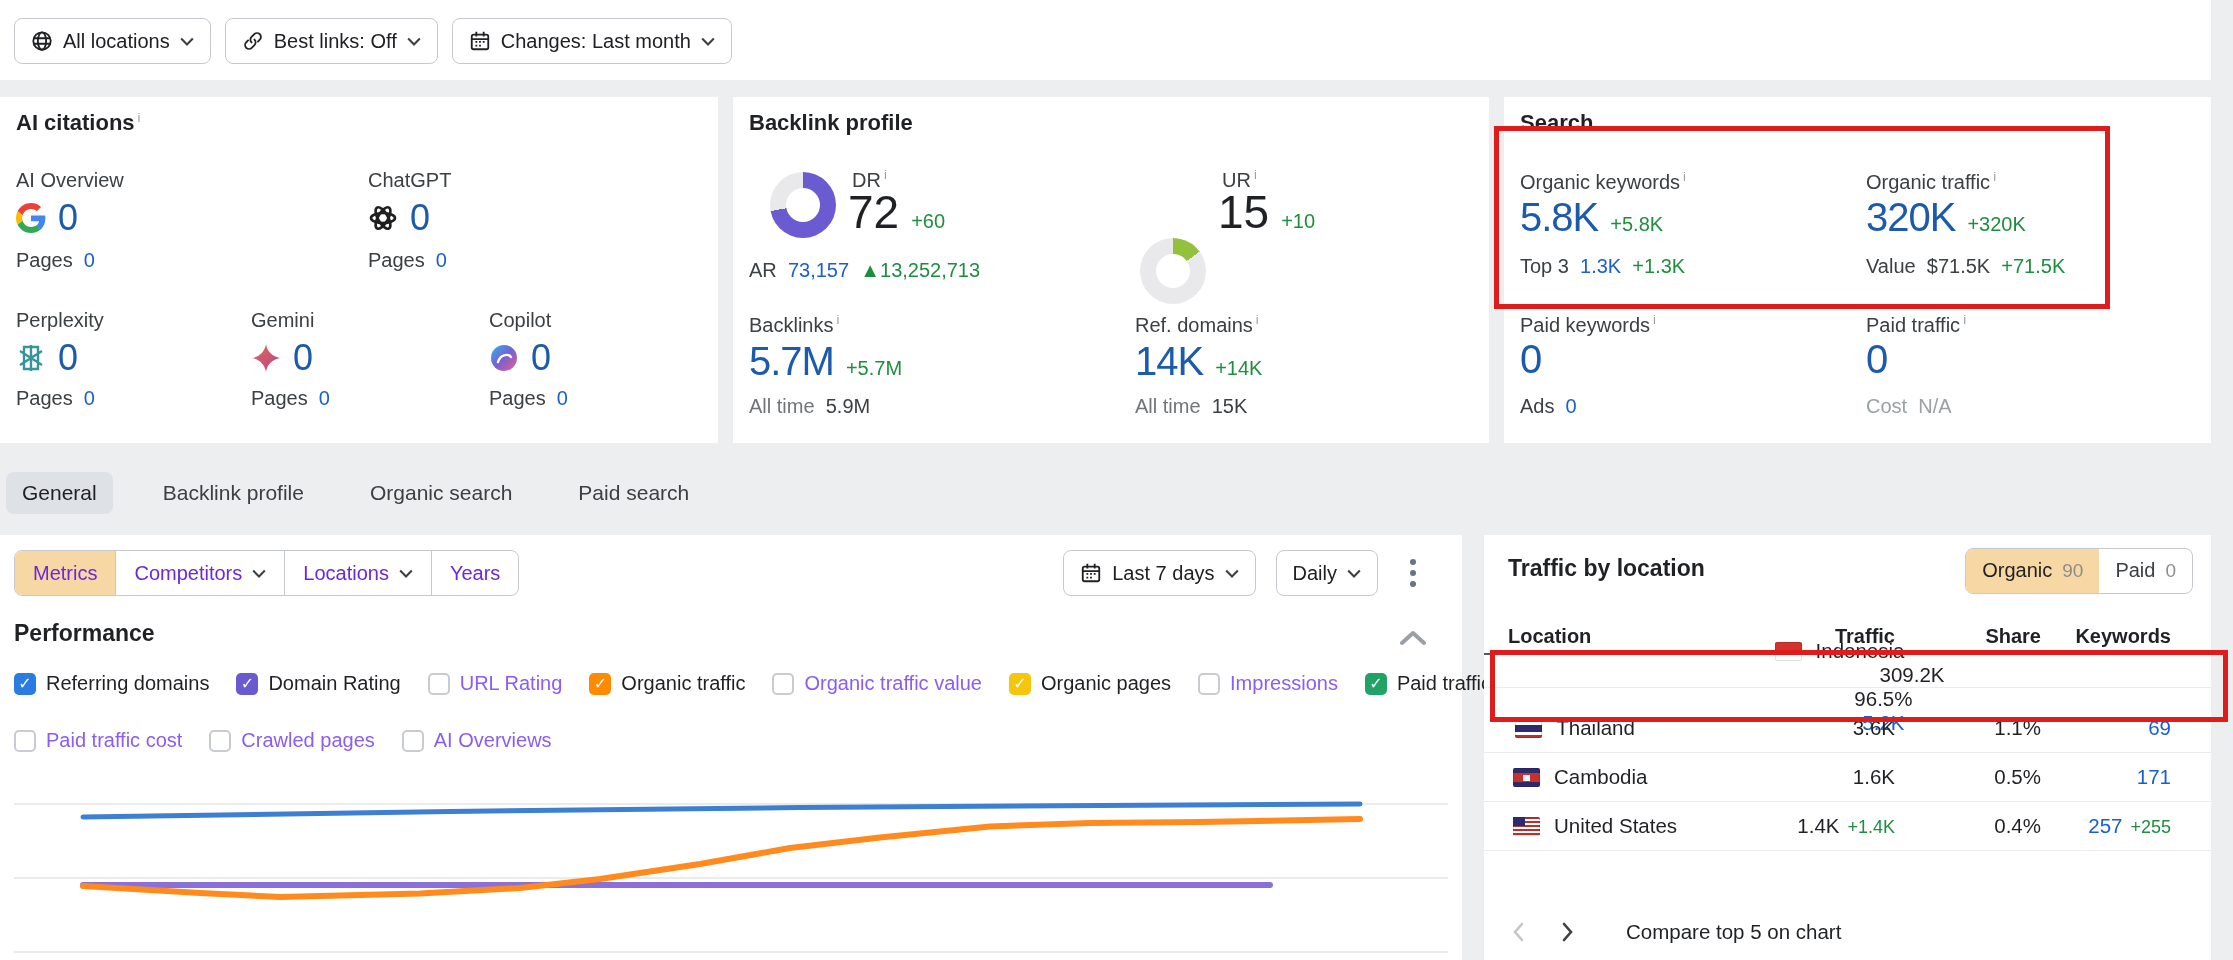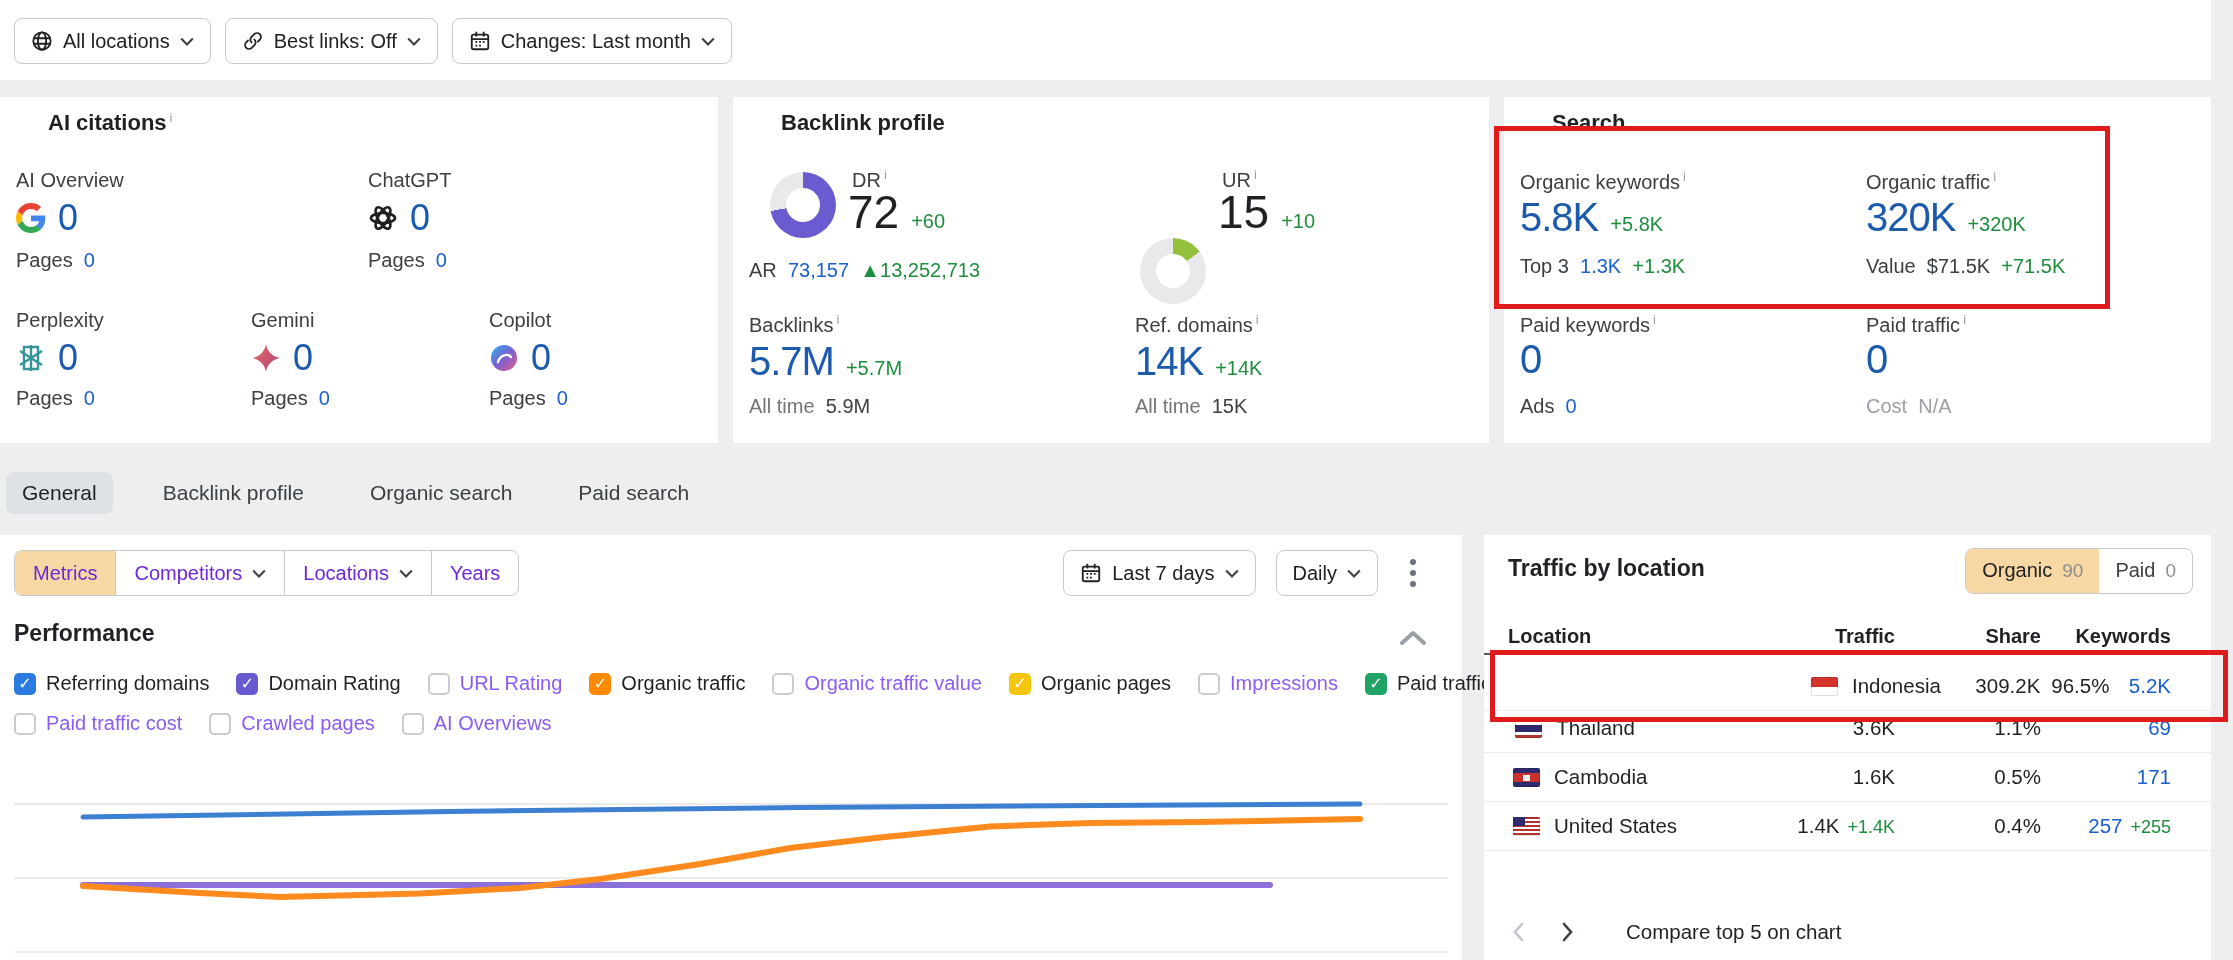--- a/index.html
+++ b/index.html
@@ -15,21 +15,21 @@
   .filter-row{left:14px;top:18px;display:flex;gap:14px;}
   .btn{
     display:flex;align-items:center;gap:10px;height:44px;padding:0 16px;
     border:1px solid #c6c9ce;border-radius:8px;background:#fff;
     font-size:20px;color:#202124;white-space:nowrap;cursor:pointer;
   }
   .chev{width:14px;height:9px;flex:0 0 auto;}
   .icon18{width:22px;height:22px;flex:0 0 auto;}
   
   .card{background:#fff;position:absolute;top:97px;height:346px;}
-  .card-title{position:absolute;left:16px;top:13px;font-size:22px;font-weight:700;color:#1f2124;margin-left:32px;}
+  .card-title{position:absolute;left:16px;top:13px;font-size:22px;font-weight:700;color:#1f2124;}
   sup.info{font-size:13px;color:#9aa0a6;font-weight:400;margin-left:3px;}
   .m-label{font-size:20px;color:#3c4043;white-space:nowrap;}
   .big-blue{font-size:40px;color:#1b5aad;letter-spacing:-1px;}
   .donut-num{font-size:46px;color:#1f2124;}
   .delta{font-size:20px;color:#1e8e3e;white-space:nowrap;}
   .sub{font-size:20px;color:#3c4043;white-space:nowrap;}
   .sub .lnk{color:#1a5fce;}
   .lnk{color:#1a5fce;}
   .muted{color:#70757a;}
   .disabled{color:#9aa0a6;}
@@ -402,21 +402,21 @@
       <span class="cb-label">Impressions</span>
     </div>
     <div class="cb-item">
       <span class="cb c-green">
           <span>✓</span>
         </span>
       <span class="cb-label">Paid traffic</span>
     </div>
   </div>
 
-  <div class="cb-row" style="top:177px;">
+  <div class="cb-row" style="top:194px;">
     <div class="cb-item off">
       <span class="cb un"></span>
       <span class="cb-label">Paid traffic cost</span>
     </div>
     <div class="cb-item off">
       <span class="cb un"></span>
       <span class="cb-label">Crawled pages</span>
     </div>
     <div class="cb-item off">
       <span class="cb un"></span>
@@ -450,21 +450,21 @@
     </div>
   </div>
 
   <div class="tbl-head">
     <div class="col-loc">Location</div>
     <div class="col-traffic">Traffic</div>
     <div class="col-share">Share</div>
     <div class="col-kw">Keywords</div>
   </div>
 
-  <div class="t-row" style="top:127px;">
+  <div class="t-row" style="top:104px;flex-direction:column;">
     <div class="share-bar" style="width:96.5%;"></div>
     <div class="loc-cell">
         <span class="flag flag-id"></span>
       <span>Indonesia</span>
       </div>
     <div class="col-traffic cell-flex">
         <span>309.2K</span>
       </div>
     <div class="col-share">96.5%</div>
     <div class="col-kw cell-flex">

